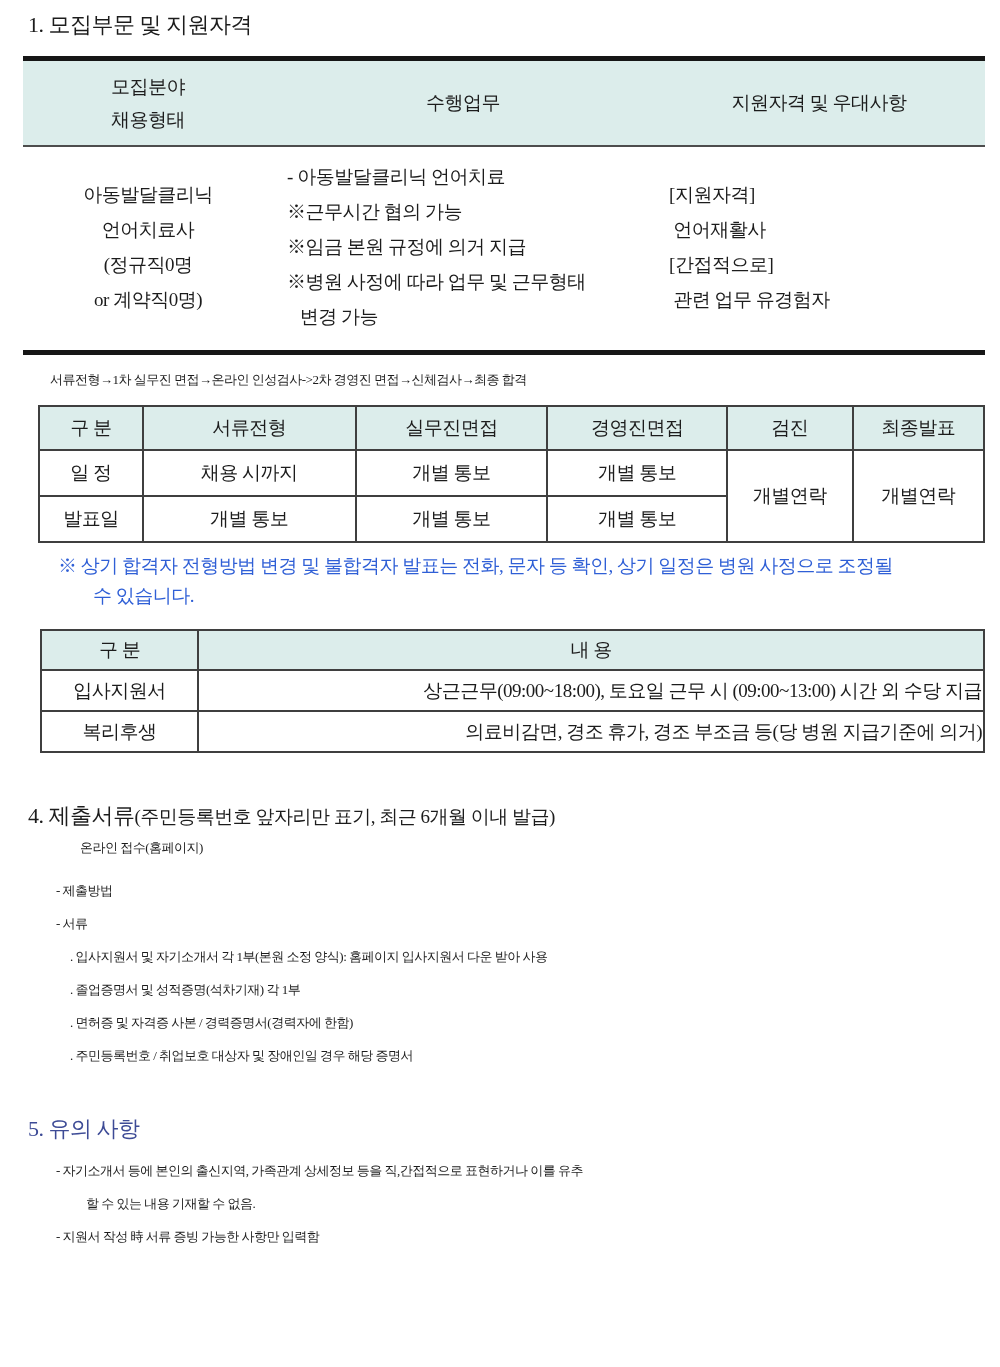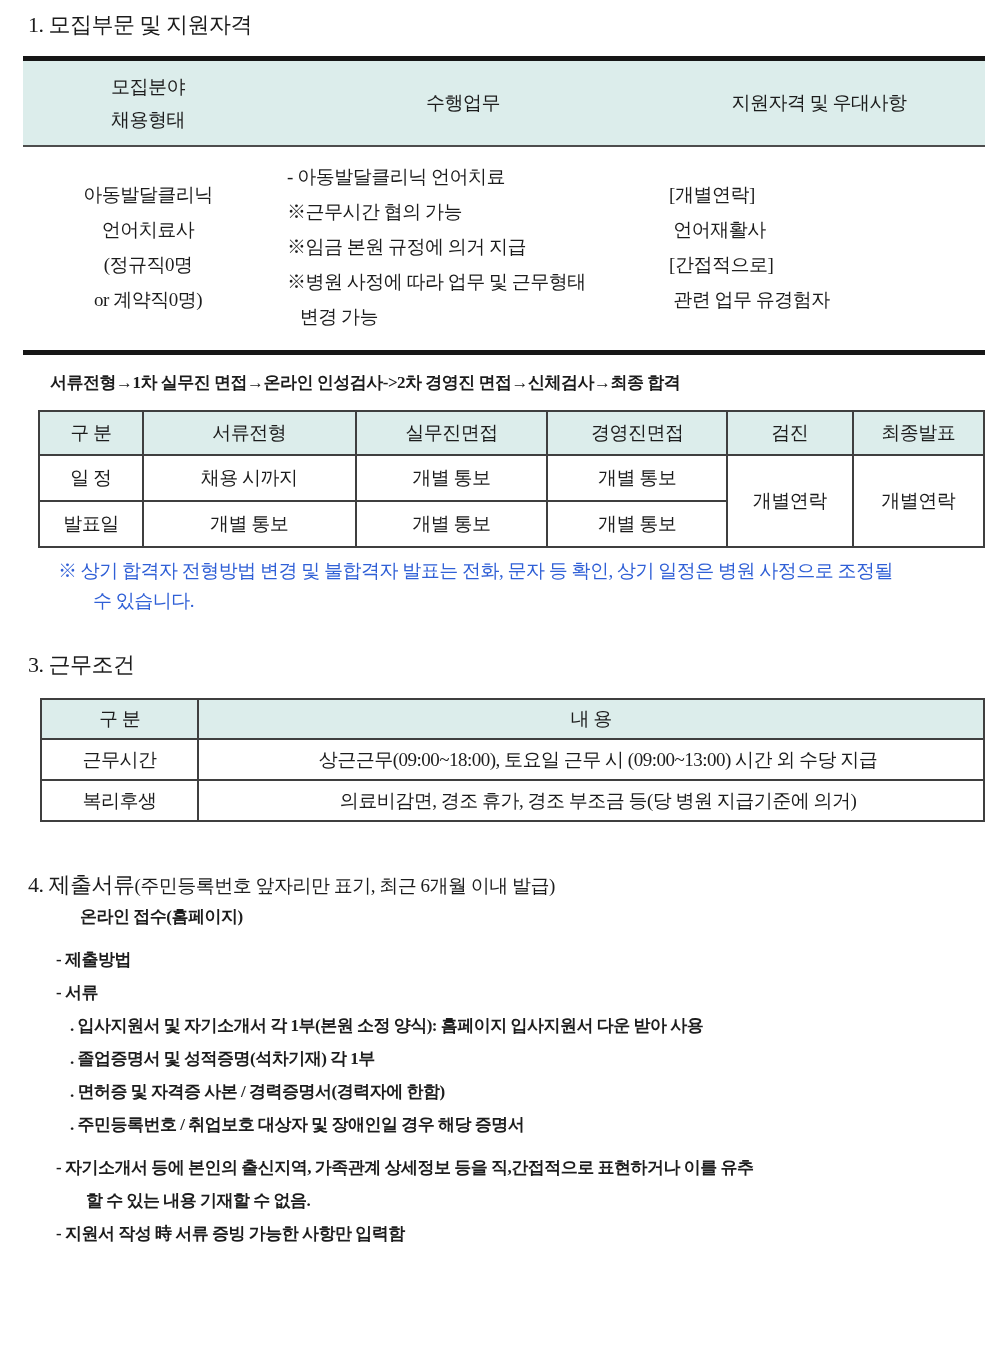--- a/index.html
+++ b/index.html
@@ -4,21 +4,21 @@
 <style>
   html,body{margin:0;padding:0;}
   body{
     width:1000px;height:1367px;background:#ffffff;overflow:hidden;
     font-family:"Liberation Serif","DejaVu Serif",serif;
     color:#1c1c1c;-webkit-font-smoothing:antialiased;
   }
   .page{padding:8px 15px 0 28px;box-sizing:border-box;}
 
   .sec-title{font-size:22px;font-weight:normal;letter-spacing:-0.5px;margin:0;}
-  .txt{font-size:17px;letter-spacing:-0.5px;font-weight:bold;}
+  .txt{font-size:13px;letter-spacing:-0.5px;}
 
   table{border-collapse:collapse;table-layout:fixed;}
   th{font-weight:normal;}
 
   
   .t1{width:962px;margin-left:-5px;margin-top:16px;
       border-top:5px solid #161616;border-bottom:5px solid #161616;}
   .t1 th{background:#dcedeb;border-bottom:2px solid #4d4d4d;
          font-size:19px;letter-spacing:-0.5px;padding:9px 0;vertical-align:middle;}
   .t1 .hline{line-height:33px;}
@@ -41,21 +41,21 @@
         margin:8px 0 0 30px;padding-left:27px;text-indent:-27px;}
   .note .l2{display:block;text-indent:0;margin-left:8px;}
 
   
   .t3{width:945px;margin-left:12px;margin-top:18px;}
   .t3 th,.t3 td{border:2px solid #3f3f3f;vertical-align:middle;
       font-size:19px;letter-spacing:-0.5px;}
   .t3 th{background:#dcedeb;height:36px;text-align:center;}
   .t3 td{height:37px;}
   .t3 .lbl{text-align:center;}
-  .t3 .val{text-align:center;padding-left:15px;}
+  .t3 .val{text-align:right;padding-left:15px;}
 
   
   .s4-title .sub{font-size:19px;}
   .ln{line-height:33px;white-space:pre-wrap;}
   .ind1{margin-left:28px;}   
   .ind2{margin-left:52px;}   
   .ind3{margin-left:42px;}   
   .s5-title{color:#3d4b96;}
   .wrapline{margin-left:58px;}
 </style>
@@ -91,21 +91,21 @@
           <div class="tline">or 계약직0명)</div>
         </td>
         <td class="c2">
           <div class="tline">- 아동발달클리닉 언어치료</div>
           <div class="tline">※근무시간 협의 가능</div>
           <div class="tline">※임금 본원 규정에 의거 지급</div>
           <div class="tline">※병원 사정에 따라 업무 및 근무형태</div>
           <div class="tline">   변경 가능</div>
         </td>
         <td class="c3">
-          <div class="tline">[개별연락]</div>
+          <div class="tline">[지원자격]</div>
           <div class="tline"> 언어재활사</div>
           <div class="tline">[간접적으로]</div>
           <div class="tline"> 관련 업무 유경험자</div>
         </td>
       </tr>
     </tbody>
   </table>
 
   <div class="txt flow">서류전형→1차 실무진 면접→온라인 인성검사-&gt;2차 경영진 면접→신체검사→최종 합격</div>
 
@@ -144,53 +144,53 @@
         <td>개별 통보</td>
       </tr>
     </tbody>
   </table>
 
   <div class="note">
     <span>※ 상기 합격자 전형방법 변경 및 불합격자 발표는 전화, 문자 등 확인, 상기 일정은 병원 사정으로 조정될</span>
     <span class="l2">수 있습니다.</span>
   </div>
 
-  <h2 class="sec-title" style="margin-top:34px;">3. 근무조건</h2>
 
   <table class="t3">
     <colgroup>
         <col style="width:157px">
         <col>
       </colgroup>
     <thead>
       <tr>
         <th>구 분</th>
         <th>내 용</th>
       </tr>
     </thead>
     <tbody>
       <tr>
-        <td class="lbl">근무시간</td>
+        <td class="lbl">입사지원서</td>
         <td class="val">상근근무(09:00~18:00), 토요일 근무 시 (09:00~13:00) 시간 외 수당 지급</td>
       </tr>
       <tr>
         <td class="lbl">복리후생</td>
         <td class="val">의료비감면, 경조 휴가, 경조 부조금 등(당 병원 지급기준에 의거)</td>
       </tr>
     </tbody>
   </table>
 
   <h2 class="sec-title s4-title" style="margin-top:48px;"><span>4. 제출서류</span><span class="sub">(주민등록번호 앞자리만 표기, 최근 6개월 이내 발급)</span></h2>
 
   <div class="txt ln ind2">온라인 접수(홈페이지)</div>
   <div class="txt ln ind1" style="margin-top:10px;">- 제출방법</div>
   <div class="txt ln ind1">- 서류</div>
   <div class="txt ln ind3">. 입사지원서 및 자기소개서 각 1부(본원 소정 양식): 홈페이지 입사지원서 다운 받아 사용</div>
   <div class="txt ln ind3">. 졸업증명서 및 성적증명(석차기재) 각 1부</div>
   <div class="txt ln ind3">. 면허증 및 자격증 사본 / 경력증명서(경력자에 한함)</div>
   <div class="txt ln ind3">. 주민등록번호 / 취업보호 대상자 및 장애인일 경우 해당 증명서</div>
 
+  <h2 class="sec-title s5-title" style="margin-top:42px;">5. 유의 사항</h2>
 
   <div class="txt ln ind1" style="margin-top:10px;">- 자기소개서 등에 본인의 출신지역, 가족관계 상세정보 등을 직,간접적으로 표현하거나 이를 유추</div>
   <div class="txt ln wrapline">할 수 있는 내용 기재할 수 없음.</div>
   <div class="txt ln ind1">- 지원서 작성 時 서류 증빙 가능한 사항만 입력함</div>
 
 </div>
 
 </body></html>

